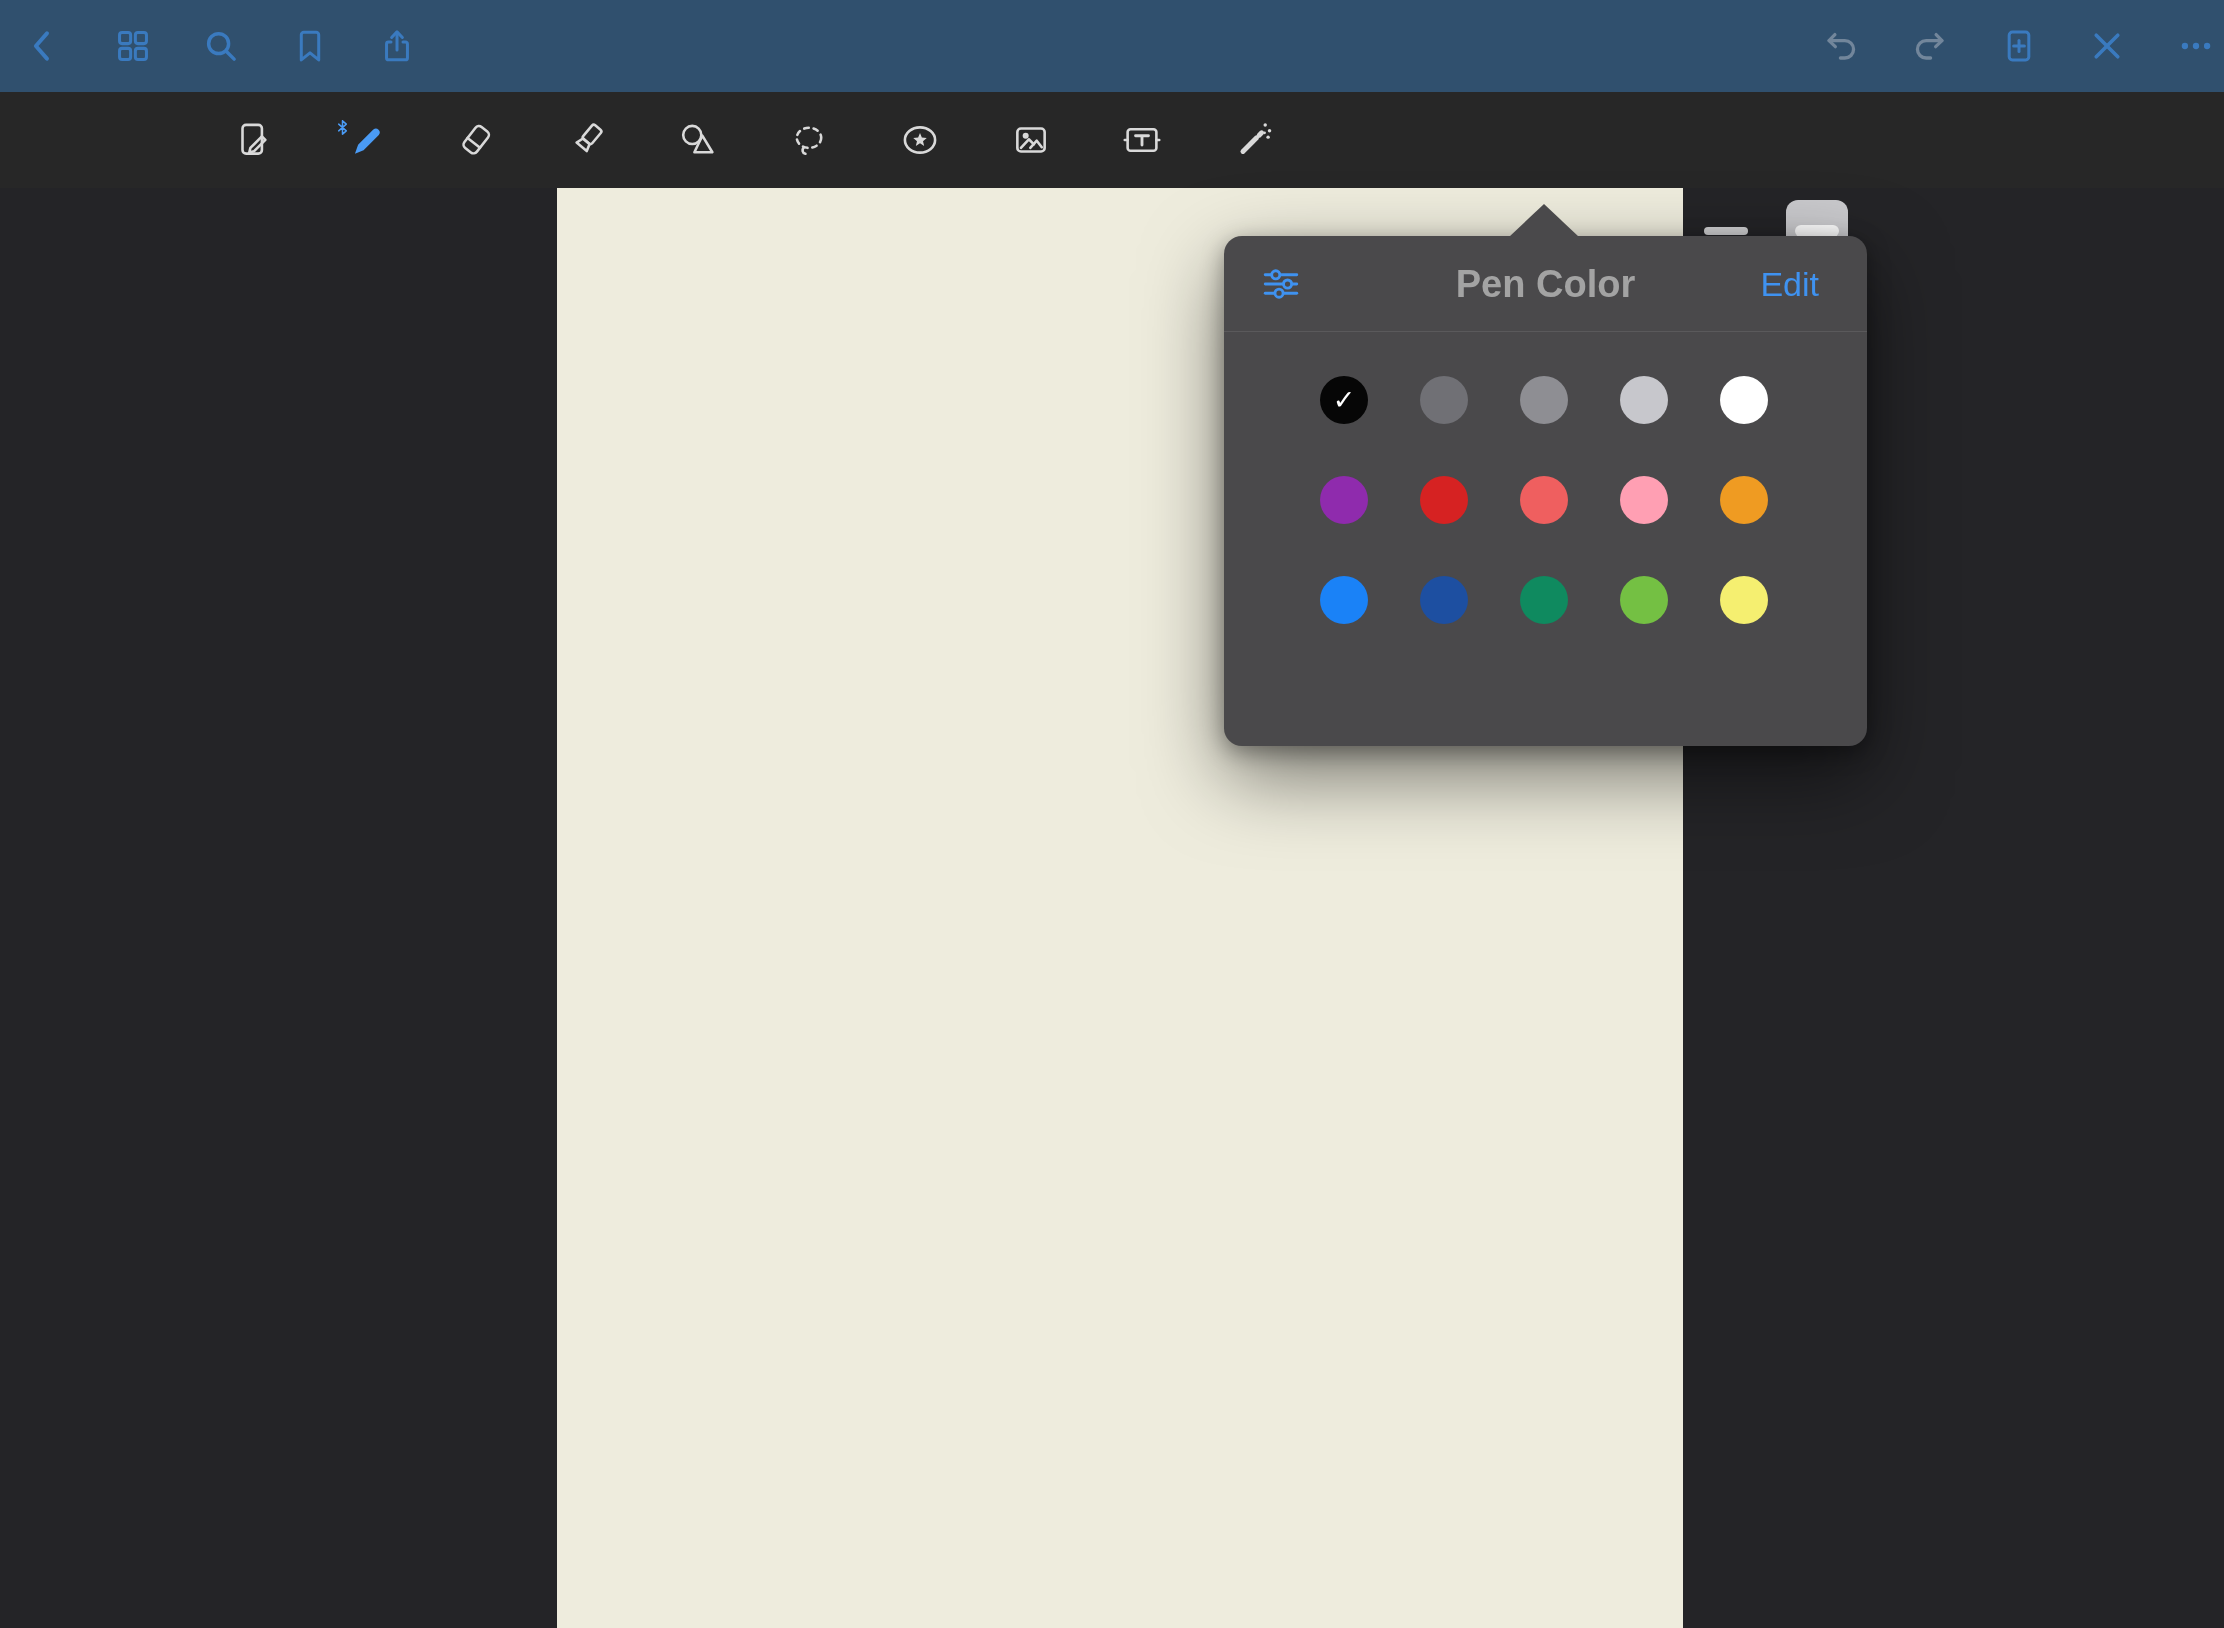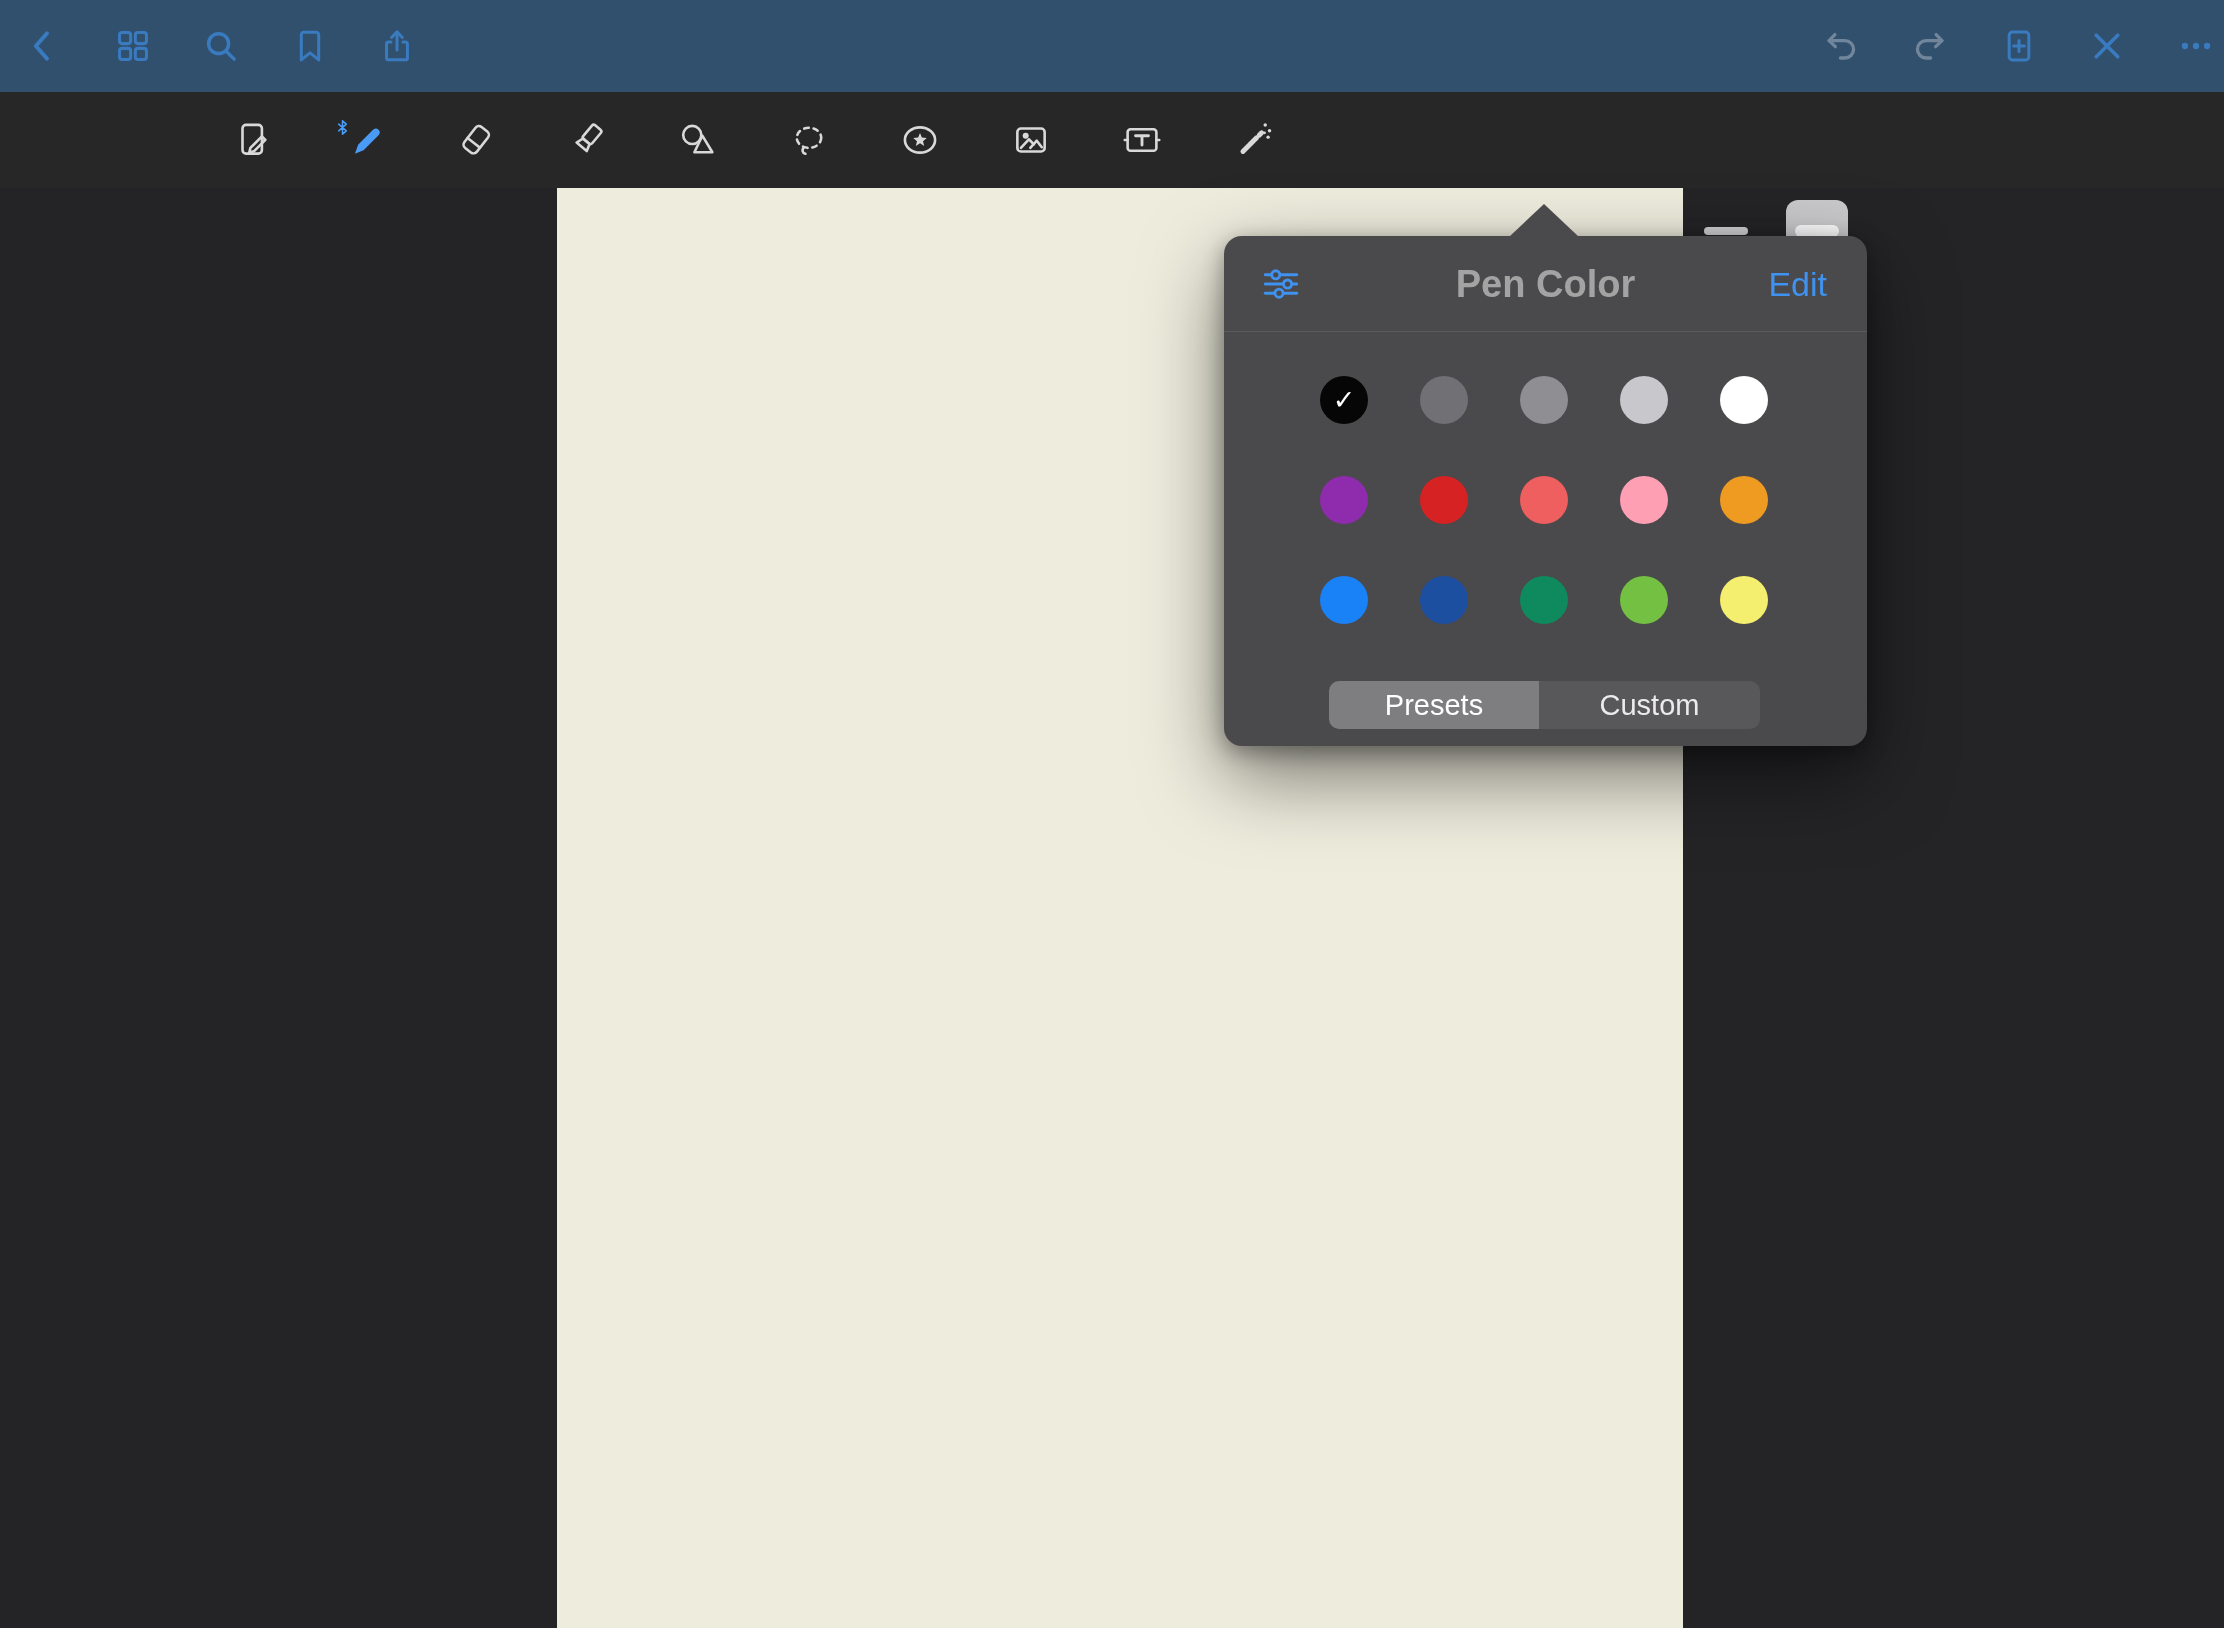--- a/index.html
+++ b/index.html
@@ -32,21 +32,21 @@
   .stroke-box .bar{width:44px;height:12px;border-radius:99px;background:#fdfdfd;}
 
   
   .canvas{position:absolute;left:557px;top:188px;width:1126px;height:1440px;background:var(--canvas-paper,#eeecdd);}
 
   
   .popover{position:absolute;left:1224px;top:236px;width:643px;height:510px;background:var(--popover-bg,#4a494b);border-radius:18px;z-index:20;box-shadow:0 30px 80px rgba(0,0,0,.5),0 6px 22px rgba(0,0,0,.35);}
   .popover .arrow{position:absolute;left:285px;top:-32px;width:0;height:0;border-left:35px solid transparent;border-right:35px solid transparent;border-bottom:33px solid var(--popover-bg,#4a494b);}
   .pop-header{position:absolute;left:0;top:0;width:100%;height:96px;border-bottom:1px solid rgba(255,255,255,.09);box-sizing:border-box;}
   .pop-title{position:absolute;left:50%;top:50%;transform:translate(-50%,-50%);color:#a3a3a3;font-size:38px;font-weight:700;white-space:nowrap;}
-  .pop-edit{position:absolute;right:40px;top:50%;transform:translateY(-50%);color:var(--accent-blue,#3f92f0);font-size:34px;cursor:pointer;}
+  .pop-edit{position:absolute;right:48px;top:50%;transform:translateY(-50%);color:var(--accent-blue,#3f92f0);font-size:34px;cursor:pointer;}
   .pop-sliders{position:absolute;left:36px;top:50%;transform:translateY(-50%);width:42px;height:42px;cursor:pointer;}
   .pop-sliders svg{width:42px;height:42px;stroke:var(--accent-blue,#3f92f0);stroke-width:2.2;stroke-linecap:round;fill:var(--popover-bg,#4a494b);}
   .swatch-grid{position:absolute;left:96px;top:140px;display:grid;grid-template-columns:repeat(5,48px);gap:52px 52px;}
   .swatch{width:48px;height:48px;border-radius:50%;display:flex;align-items:center;justify-content:center;cursor:pointer;}
   .swatch .check{color:#fff;font-size:27px;font-weight:700;line-height:1;}
   .segmented{position:absolute;left:105px;top:445px;width:431px;height:48px;border-radius:10px;overflow:hidden;display:flex;}
   .seg{display:flex;align-items:center;justify-content:center;color:#fff;font-size:29px;cursor:pointer;}
   .seg.sel{width:210px;background:var(--segment-selected,#7e7d80);}
   .seg.unsel{flex:1;background:var(--segment-unselected,#58575a);color:#eceaec;}
 </style>
@@ -253,19 +253,15 @@
         <div class="swatch" style="background: rgb(239, 95, 95);"></div>
         <div class="swatch" style="background: rgb(255, 159, 179);"></div>
         <div class="swatch" style="background: rgb(239, 155, 34);"></div>
         <div class="swatch" style="background: rgb(26, 130, 247);"></div>
         <div class="swatch" style="background: rgb(29, 79, 161);"></div>
         <div class="swatch" style="background: rgb(15, 138, 95);"></div>
         <div class="swatch" style="background: rgb(116, 192, 67);"></div>
         <div class="swatch" style="background: rgb(245, 239, 112);"></div>
       </div>
 
-    <div class="segmented">
-      <div class="seg sel">Presets</div>
-      <div class="seg unsel">Custom</div>
-    </div>
   </div>
 
 </div>
 
 </body></html>

